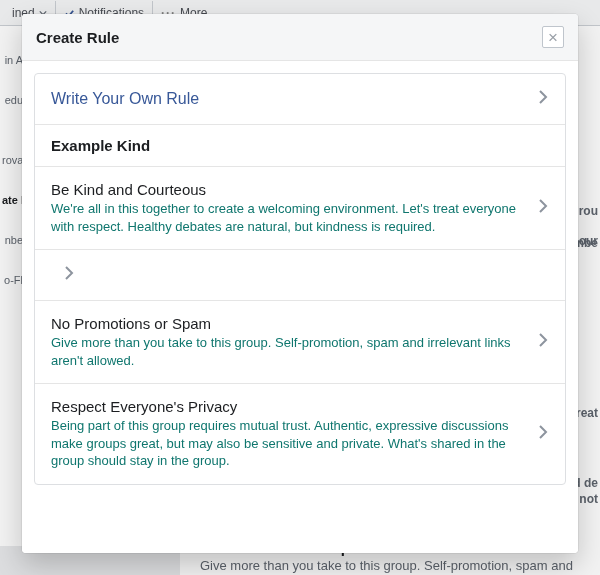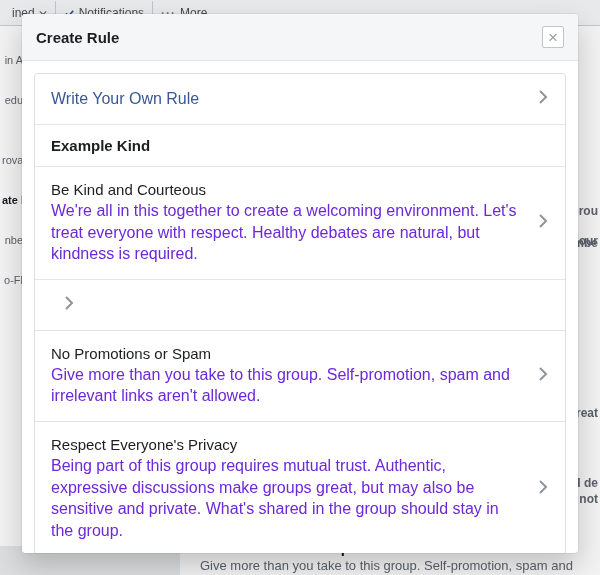--- a/index.html
+++ b/index.html
@@ -193,22 +193,22 @@
       color: #1c1e21;
       border-bottom: 1px solid #e5e5e5;
     }
     .rule-title {
       font-size: 15px;
       font-weight: 400;
       color: #1c1e21;
       margin-bottom: 2px;
     }
     .rule-desc {
-      font-size: 16px;
-      color: #6d28d9;
+      font-size: 13px;
+      color: #0f766e;
       line-height: 1.35;
     }
     svg.chevron {
       width: 12px;
       height: 18px;
     }
   </style>
 </head>
 <body>
 

